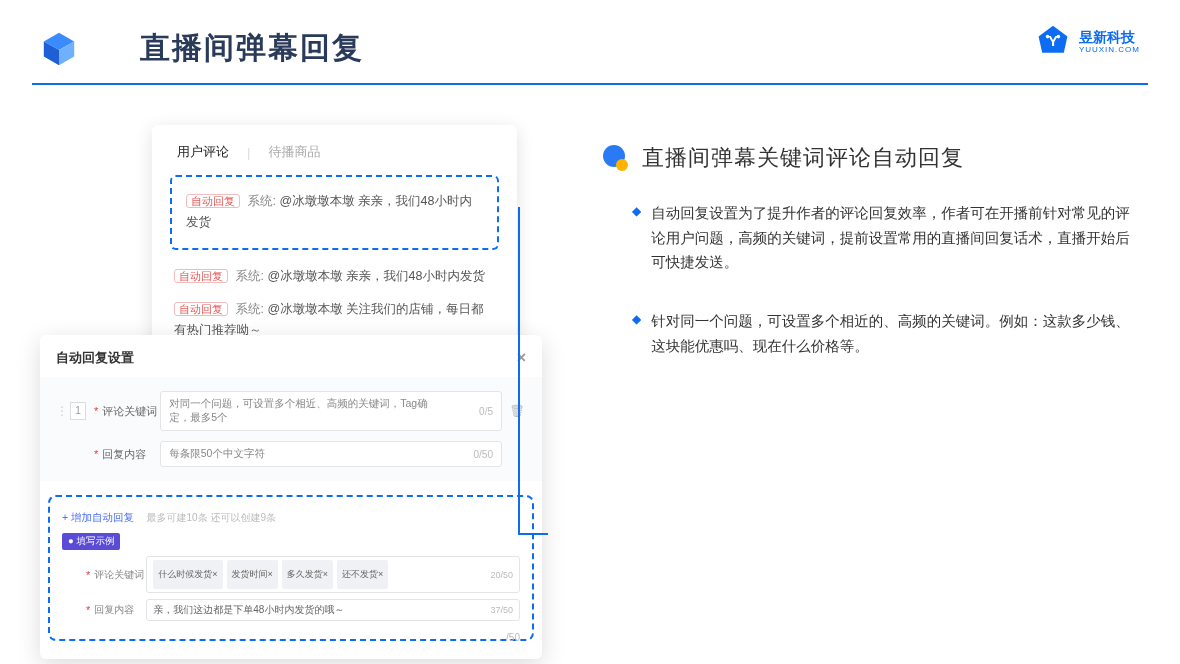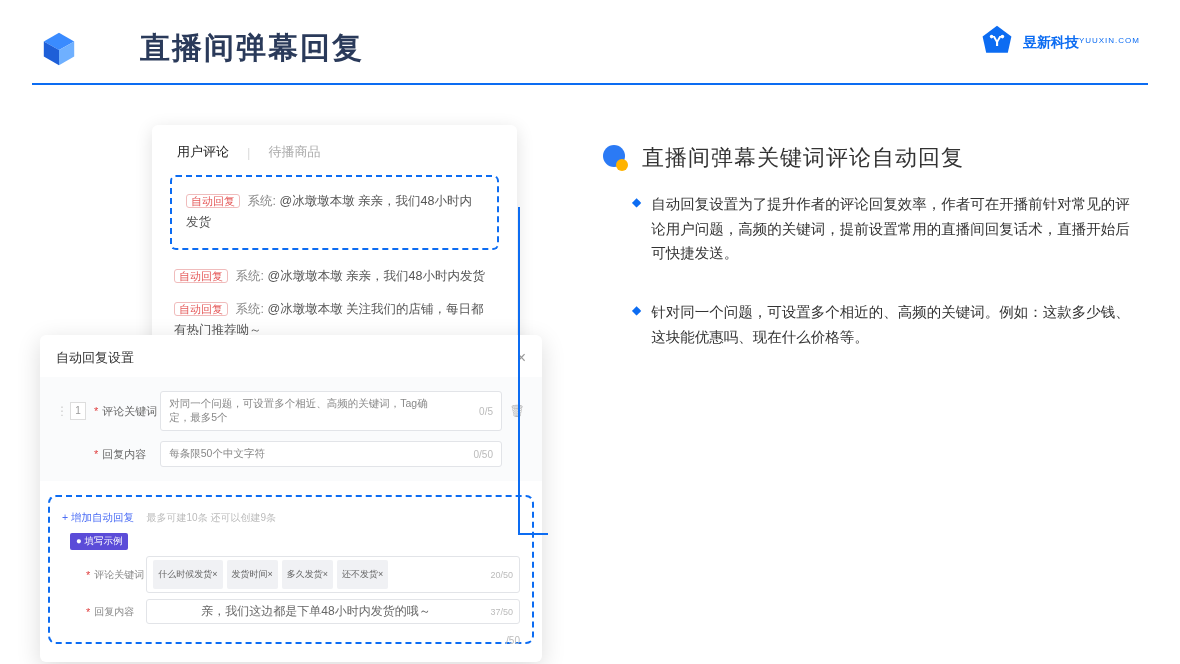--- a/index.html
+++ b/index.html
@@ -38,20 +38,21 @@
   display: flex;
   align-items: center;
 }
 .brand-icon {
   width: 36px;
   height: 36px;
   margin-right: 8px;
 }
 .brand-text {
   display: flex;
+  flex-direction: column;
   line-height: 1;
 }
 .brand-text .cn {
   font-size: 14px;
   font-weight: bold;
   color: #0c6cf2;
 }
 .brand-text .en {
   font-size: 8px;
   letter-spacing: 1px;
@@ -147,21 +148,21 @@
   border-radius: 6px;
   box-shadow: 0 6px 24px rgba(0,0,0,0.14);
   padding: 14px 0 18px 0;
 }
 .settings-header {
   display: flex;
   justify-content: space-between;
   align-items: flex-end;
   padding: 0 16px 8px 16px;
   font-size: 13px;
-  font-weight: 400;
+  font-weight: 700;
   color: #333;
 }
 .close-x {
   color: #999;
   font-size: 16px;
   cursor: pointer;
 }
 .settings-body {
   background: #fafbfc;
   padding: 14px 16px 4px 16px;
@@ -242,21 +243,21 @@
   color: #bbb;
   font-size: 10px;
 }
 .example-tag {
   display: inline-block;
   background: #5b4cd8;
   color: #fff;
   font-size: 9.5px;
   padding: 2px 6px;
   border-radius: 2px;
-  margin: 8px 0 6px 8px;
+  margin: 8px 0 6px 0;
 }
 .chip-row {
   display: flex;
   align-items: center;
   font-size: 10px;
   margin-bottom: 6px;
 }
 .chip-row .form-label2 {
   width: 52px;
   color: #888;
@@ -284,36 +285,35 @@
   white-space: nowrap;
 }
 .chip-input .counter {
   position: absolute;
   right: 6px;
   color: #bbb;
   font-size: 9px;
 }
 .chip-input .filled {
   color: #666;
-  font-size: 12px;
-  margin-left: 48px;
+  font-size: 10px;
 }
 .footer-counter {
   position: absolute;
   right: 22px;
   bottom: 16px;
   color: #bbb;
   font-size: 10px;
 }
 
 
 .section-title {
   display: flex;
   align-items: center;
-  margin-bottom: 19px;
+  margin-bottom: 28px;
 }
 .section-icon {
   width: 30px;
   height: 30px;
   margin-right: 12px;
   position: relative;
 }
 .section-title-text {
   font-size: 22px;
   color: #333;

